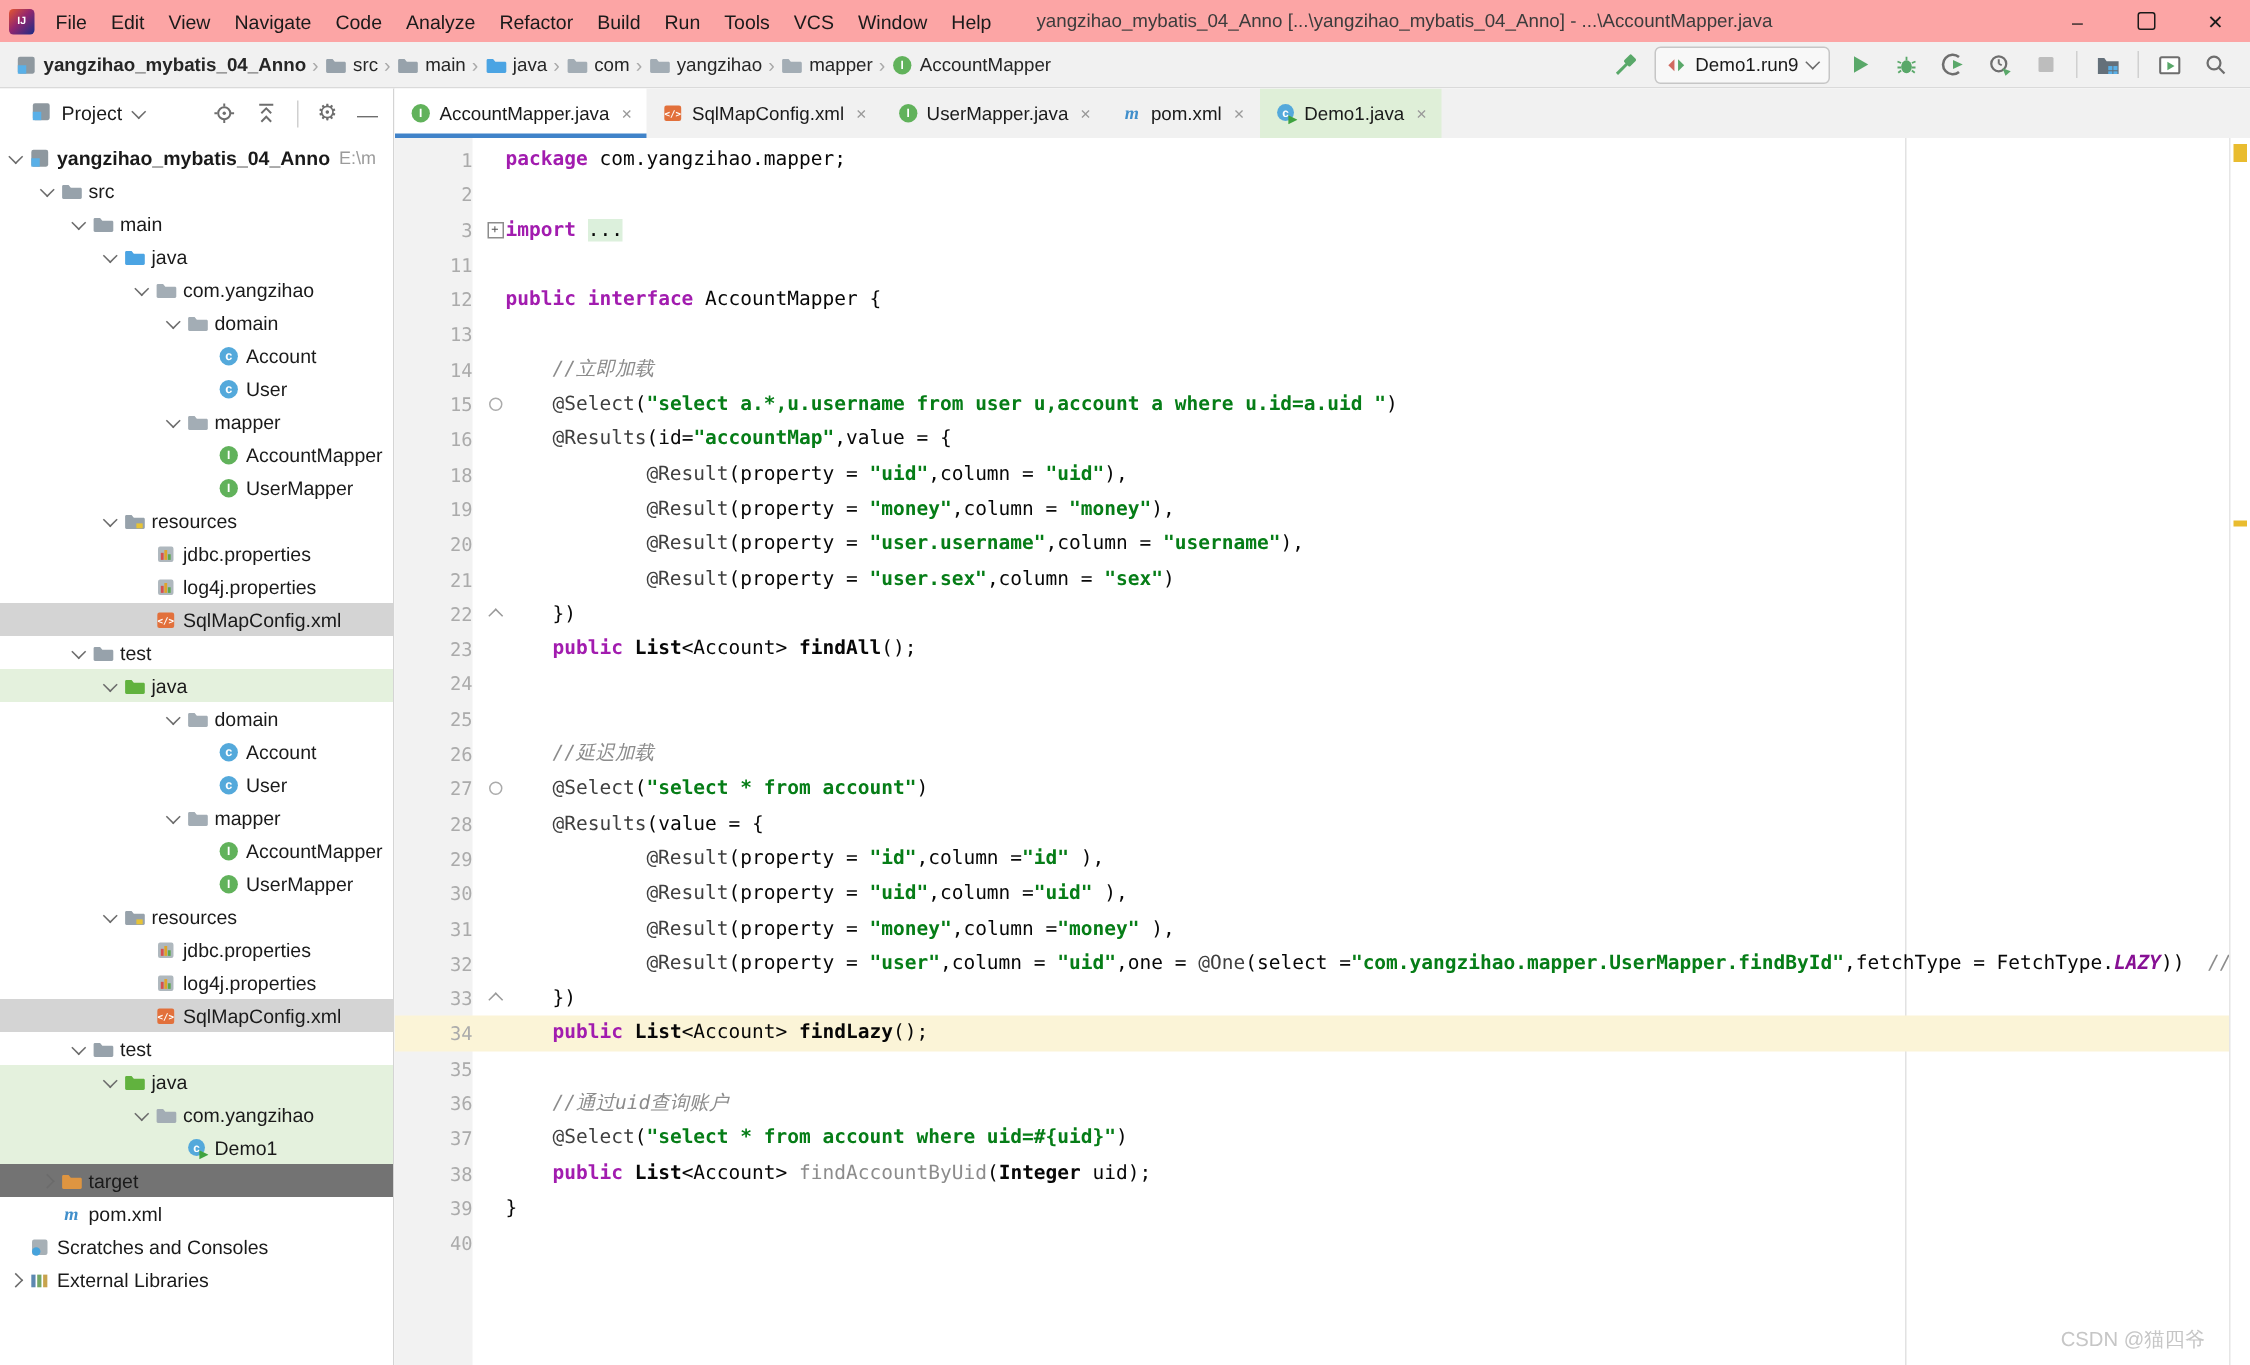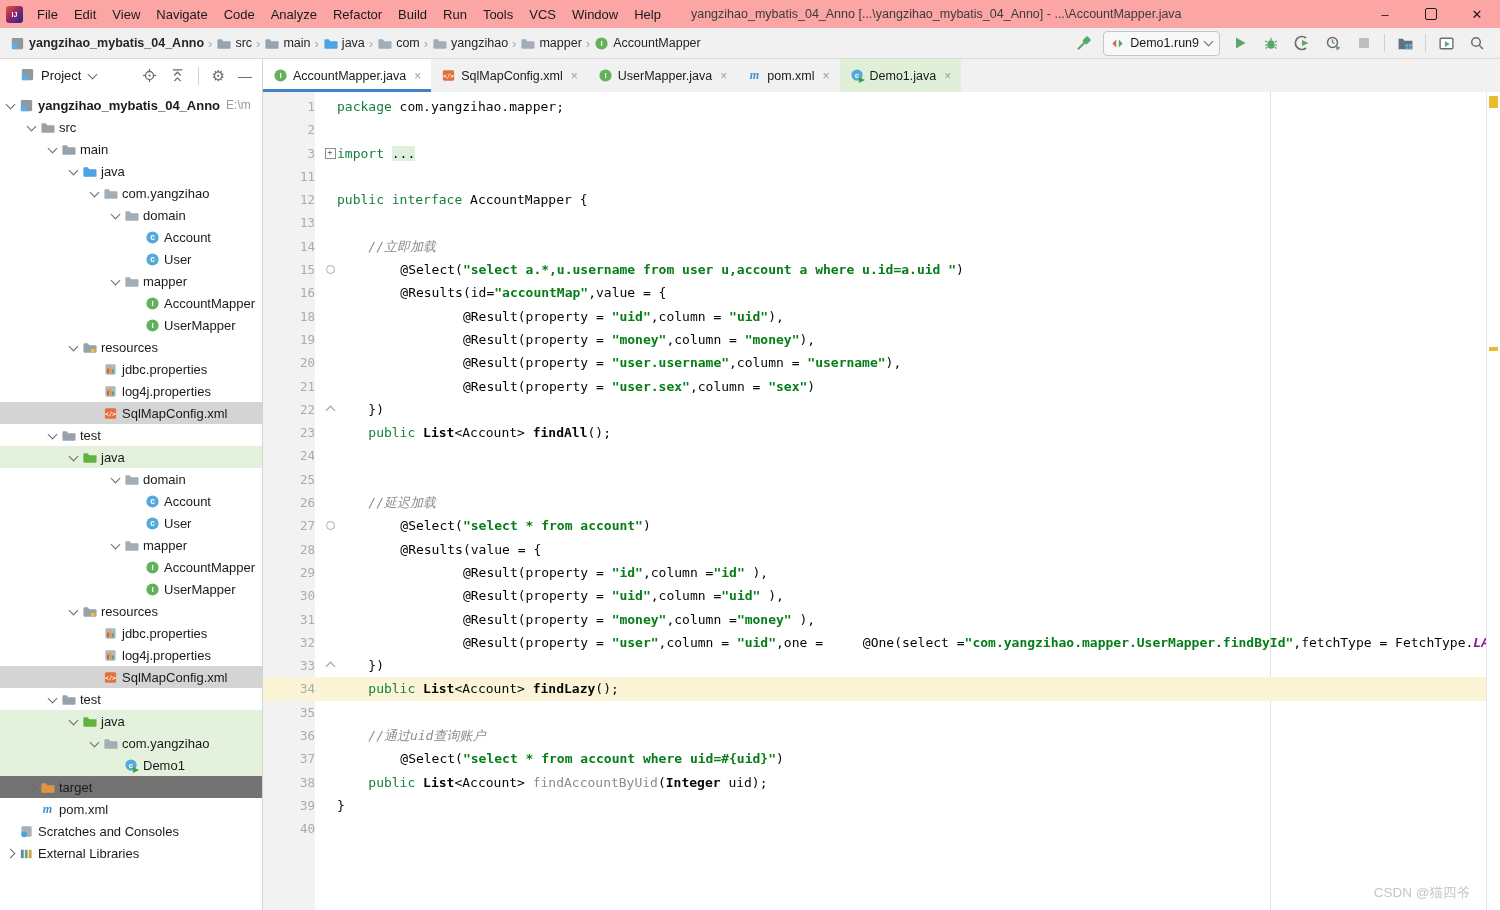--- a/index.html
+++ b/index.html
@@ -68,24 +68,24 @@
   .cl.hl{background:#FBF4D7;}
   .lnum{width:52px;flex:none;text-align:right;padding-right:8px;color:#ABABAB;font-size:12.5px;
         font-family:"DejaVu Sans Mono",monospace;}
   .foldc{width:14px;flex:none;display:flex;align-items:center;justify-content:center;}
   .ctext{white-space:pre;}
   .fm-plus{width:9px;height:9px;border:1px solid #8C8C8C;background:#fff;font-size:8px;line-height:7px;text-align:center;color:#555;}
   .fm-up{width:6px;height:6px;border-left:1.5px solid #9A9A9A;border-top:1.5px solid #9A9A9A;transform:rotate(45deg);margin-top:2px;}
   .fm-dot{width:7px;height:7px;border:1.2px solid #ABABAB;border-radius:50%;}
 
   
-  .s-kw{color:#15803d;font-weight:normal;}
+  .s-kw{color:#a21caf;font-weight:bold;}
   .s-pl{color:#070707;}
   .s-str{color:#067D17;font-weight:bold;}
-  .s-ann{color:#000000;margin-left:32px;}
+  .s-ann{color:#404040;}
   .s-cmt{color:#8C8C8C;font-style:italic;}
   .s-lazy{color:#871094;font-style:italic;font-weight:bold;}
   .s-b{color:#070707;font-weight:bold;}
   .s-mth{color:#070707;font-weight:bold;}
   .s-gray{color:#8C8C8C;}
   .s-fold{background:#DCF0DC;color:#070707;}
 
   .wm{position:absolute;right:30px;bottom:8px;color:#C6C6C6;font-size:13.5px;}
 </style>
 </head>

